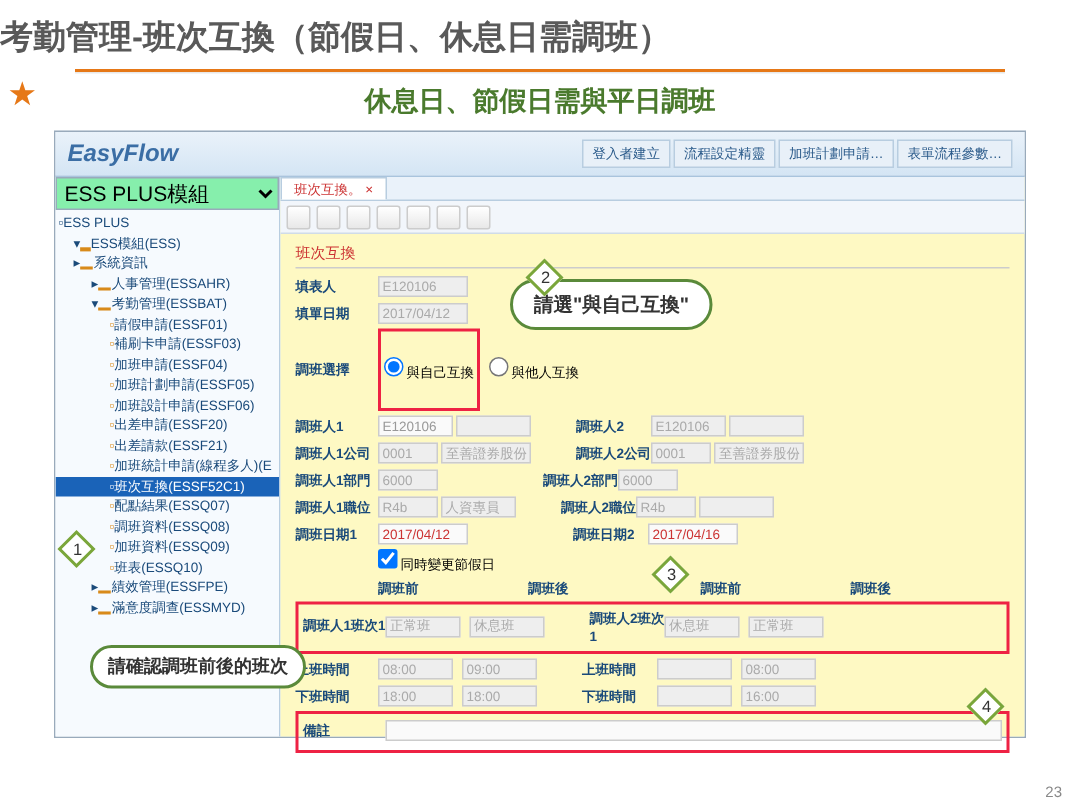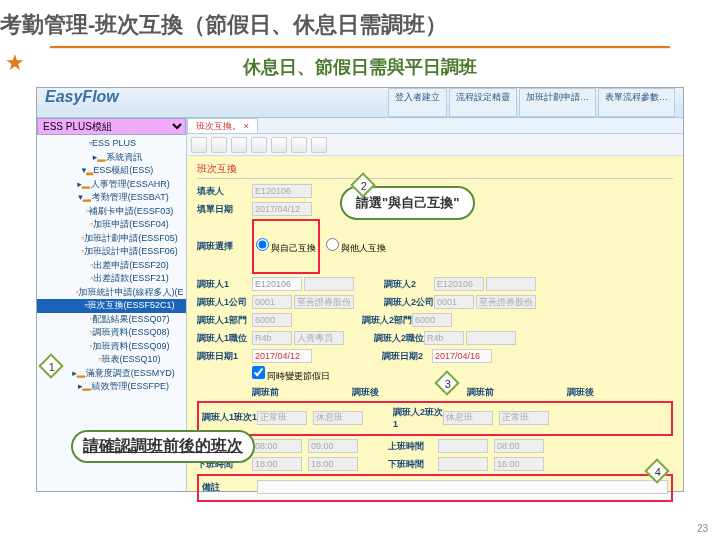--- a/index.html
+++ b/index.html
@@ -6,30 +6,30 @@
 body { width: 720px; height: 540px; background: #fff; position: relative; overflow: hidden; }
 
 .slide-title { text-align: left; font-size: 22px; color: #595959; font-weight: bold; padding: 10px 0 6px; }
 .title-rule { height: 3px; background: linear-gradient(#e8e8e8, #e8e8e8); border-top: 2px solid #e67817; margin: 0 50px 6px; }
 .subtitle { text-align: center; font-size: 18px; color: #4a7a2d; font-weight: bold; margin-bottom: 8px; }
 
 .star { position: absolute; left: 5px; top: 50px; color: #e67817; font-size: 22px; }
 
 .app-frame { margin: 0 36px 0 36px; border: 1px solid #9ab; height: 405px; background: #f0f6fb; position: relative; font-size: 9px; }
 
-.app-header { height: 30px; background: linear-gradient(#eaf2fa,#d4e5f4); display: flex; padding: 0 8px; border-bottom: 1px solid #a9c4dd; }
+.app-header { height: 30px; background: linear-gradient(#eaf2fa,#d4e5f4); display: flex; align-items: center; padding: 0 8px; border-bottom: 1px solid #a9c4dd; }
 .logo { color: #3b6ea5; font-size: 16px; font-style: italic; font-weight: bold; }
 .header-links { margin-left: auto; display: flex; gap: 2px; }
 .header-links span { background: #e8f0f8; border: 1px solid #b8cde0; padding: 2px 6px; font-size: 9px; color: #2a5a8a; }
 
 .app-body { display: flex; height: calc(100% - 30px); }
 
 .sidebar { width: 150px; background: #f6fafe; border-right: 1px solid #b8cde0; overflow: hidden; }
-.module-select { width: 100%; font-size: 10px; border: 1px solid #9ab; background: #f0abfc; padding: 1px; }
-.tree { font-size: 9px; color: #1a4a7a; padding: 2px 0; line-height: 1.5; text-align: center; }
+.module-select { width: 100%; font-size: 14px; border: 1px solid #9ab; background: #86efac; padding: 1px; }
+.tree { font-size: 9px; color: #1a4a7a; padding: 2px 0; line-height: 1.5; }
 .tree .n { white-space: nowrap; overflow: hidden; text-overflow: ellipsis; padding-left: 2px; }
 .tree .l1 { padding-left: 12px; }
 .tree .l2 { padding-left: 24px; }
 .tree .l3 { padding-left: 36px; }
 .tree .sel { background: #1a63b8; color: #fff; }
 .tree .ico { color: #d88a1a; }
 
 .main { flex: 1; background: #fef9c3; position: relative; }
 .tabbar { height: 16px; background: #eaf2fa; border-bottom: 1px solid #b8cde0; display: flex; }
 .tab-x { background: #fff; border: 1px solid #b8cde0; border-bottom: none; padding: 1px 8px; font-size: 9px; color: #c33; }
@@ -46,21 +46,21 @@
 .w60 { width: 60px; } .w50 { width: 50px; } .w40 { width: 40px; }
 .gap { width: 30px; }
 .redbox { border: 2px solid #e24; padding: 17px 2px; display: inline-flex; align-items: center; gap: 6px; }
 .chk { margin-right: 2px; }
 .section-row { display: flex; margin-top: 3px; }
 .col-head { width: 100px; font-size: 9px; font-weight: bold; color: #1a4a7a; }
 .red-section { border: 2px solid #e24; padding: 3px; margin-top: 2px; }
 
 .callout { position: absolute; background: #fff; border: 2px solid #5a8a3a; border-radius: 50%; padding: 6px 14px; font-size: 13px; color: #333; z-index: 20; font-weight: bold; }
 .callout.c1 { left: 340px; top: 186px; border-radius: 40px; }
-.callout.c2 { left: 71px; top: 430px; border-radius: 30px; padding: 4px 10px; font-size: 16px; text-decoration: underline; }
+.callout.c2 { left: 60px; top: 430px; border-radius: 30px; padding: 4px 10px; font-size: 12px; }
 
 .step { position: absolute; width: 18px; height: 18px; border: 2px solid #7aa63a; background: #fff; transform: rotate(45deg); z-index: 21; }
 .step span { position: absolute; transform: rotate(-45deg); left: 5px; top: 1px; font-size: 11px; color: #333; }
 
 .pagenum { position: absolute; right: 12px; bottom: 6px; font-size: 10px; color: #888; }
 </style>
 </head>
 <body>
 
 <div class="star">★</div>
@@ -80,38 +80,39 @@
     </div>
   </div>
 
   <div class="app-body">
     <div class="sidebar">
       <select class="module-select">
         <option>ESS PLUS模組</option>
       </select>
       <div class="tree">
         <div class="n">▫<span>ESS PLUS</span></div>
+        <div class="n l1">▾<span class="ico">▂</span><span>ESS模組(ESS)</span></div>
         <div class="n l1">▸<span class="ico">▂</span><span>系統資訊</span></div>
-        <div class="n l1">▾<span class="ico">▂</span><span>ESS模組(ESS)</span></div>
         <div class="n l2">▸<span class="ico">▂</span><span>人事管理(ESSAHR)</span></div>
         <div class="n l2">▾<span class="ico">▂</span><span>考勤管理(ESSBAT)</span></div>
+        <div class="n l3"><span class="ico">▫</span><span>請假申請(ESSF01)</span></div>
         <div class="n l3"><span class="ico">▫</span><span>補刷卡申請(ESSF03)</span></div>
         <div class="n l3"><span class="ico">▫</span><span>加班申請(ESSF04)</span></div>
         <div class="n l3"><span class="ico">▫</span><span>加班計劃申請(ESSF05)</span></div>
         <div class="n l3"><span class="ico">▫</span><span>加班設計申請(ESSF06)</span></div>
         <div class="n l3"><span class="ico">▫</span><span>出差申請(ESSF20)</span></div>
         <div class="n l3"><span class="ico">▫</span><span>出差請款(ESSF21)</span></div>
         <div class="n l3"><span class="ico">▫</span><span>加班統計申請(線程多人)(E</span></div>
         <div class="n l3 sel"><span>▫</span><span>班次互換(ESSF52C1)</span></div>
         <div class="n l3"><span class="ico">▫</span><span>配點結果(ESSQ07)</span></div>
         <div class="n l3"><span class="ico">▫</span><span>調班資料(ESSQ08)</span></div>
         <div class="n l3"><span class="ico">▫</span><span>加班資料(ESSQ09)</span></div>
         <div class="n l3"><span class="ico">▫</span><span>班表(ESSQ10)</span></div>
+        <div class="n l2">▸<span class="ico">▂</span><span>績效管理(ESSFPE)</span></div>
         <div class="n l2">▸<span class="ico">▂</span><span>滿意度調查(ESSMYD)</span></div>
-        <div class="n l2">▸<span class="ico">▂</span><span>績效管理(ESSFPE)</span></div>
       </div>
     </div>
 
     <div class="main">
       <div class="tabbar">
         <div class="tab-x"><span>班次互換。</span> ×</div>
       </div>
       <div class="toolbar">
         <div class="tb-icon"></div>
         <div class="tb-icon"></div>

